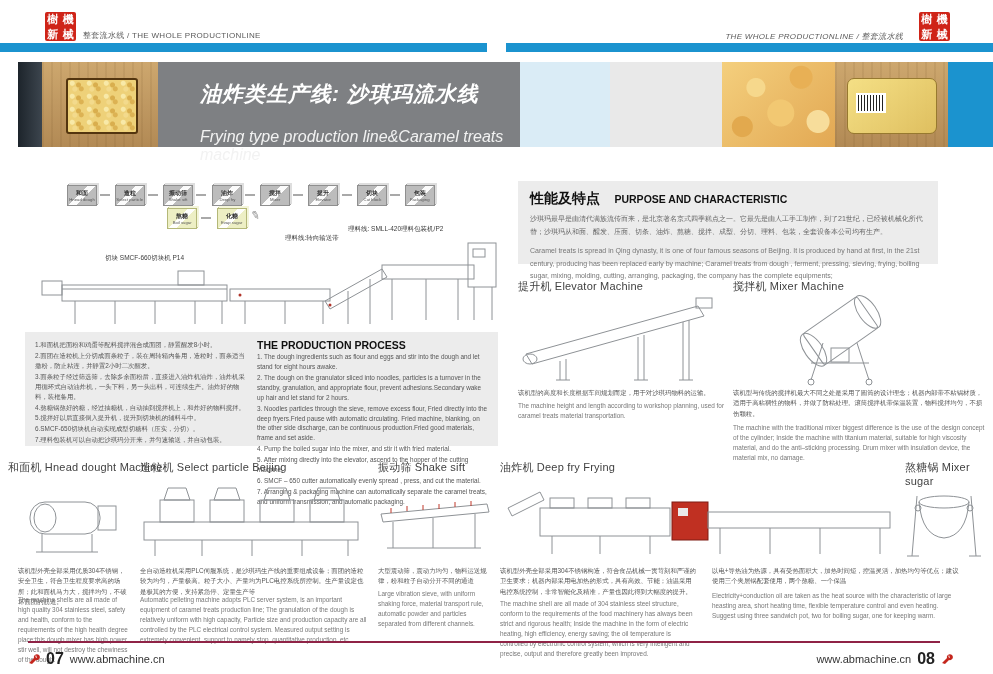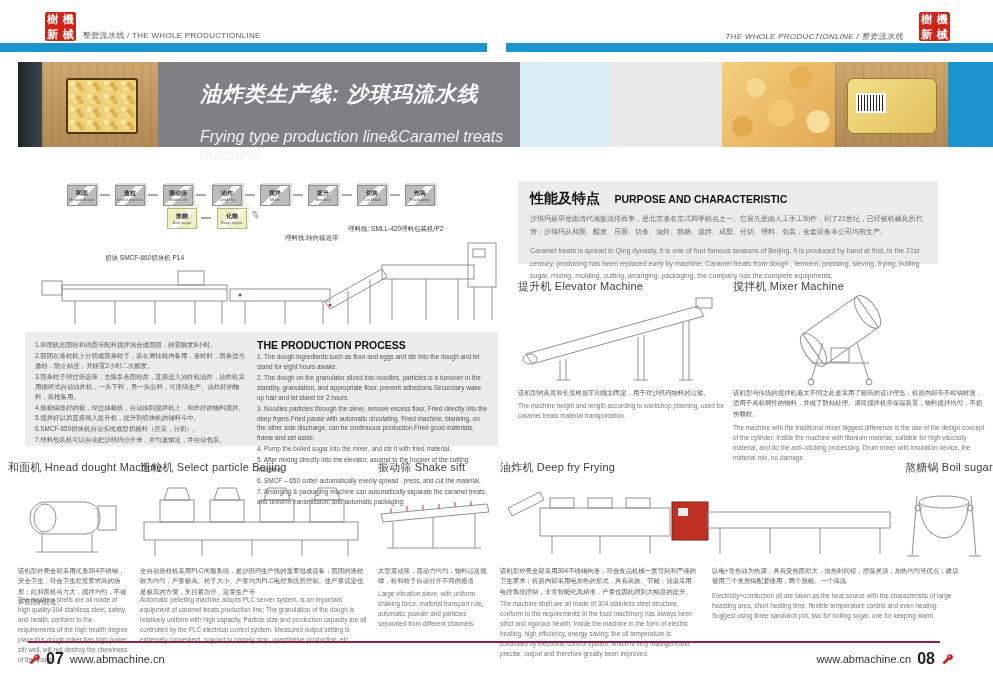--- a/index.html
+++ b/index.html
@@ -334,21 +334,21 @@
       <line x1="100" y1="66" x2="100" y2="84" class="st"></line>
     <line x1="150" y1="66" x2="150" y2="84" class="st"></line>
       <line x1="220" y1="58" x2="220" y2="84" class="st"></line>
     <line x1="270" y1="58" x2="270" y2="84" class="st"></line>
       <line x1="320" y1="58" x2="320" y2="84" class="st"></line>
       <line x1="380" y1="58" x2="380" y2="84" class="st"></line>
   </svg>
   <div class="abs m-desc-cn" style="left:500px;top:566px;width:196px;">该机型外壳全部采用304不锈钢构造，符合食品机械一贯苛刻和严谨的卫生要求；机器内部采用电加热的形式，具有高效、节能；油温采用电控系统控制，非常智能化及精准，产量也因此得到大幅度的提升。</div>
   <div class="abs m-desc-en" style="left:500px;top:596px;width:196px;">The machine shell are all made of 304 stainless steel structure, conform to the requirements of the food machinery has always been strict and rigorous health; Inside the machine in the form of electric heating, high efficiency, energy saving; the oil temperature is controlled by electronic control system, which is very intelligent and precise, output and therefore greatly been improved.</div>
 
-  <div class="abs m-title" style="left:905px;top:460px;">熬糖锅 Boil sugar</div>
+  <div class="abs m-title" style="left:905px;top:460px;">熬糖锅 Mixer sugar</div>
   <svg class="abs" style="left:903px;top:470px;" width="82" height="92" viewBox="0 0 82 92">
     <ellipse cx="41" cy="32" rx="25" ry="6" fill="#eceeef" class="st"></ellipse>
     <path d="M16,32 Q19,66 41,68 Q63,66 66,32" fill="#d8dbdd" class="st"></path>
     <line x1="14" y1="26" x2="9" y2="86" class="st"></line>
       <line x1="68" y1="26" x2="73" y2="86" class="st"></line>
     <circle cx="15" cy="38" r="3" fill="#c9cdd0" class="st"></circle>
       <circle cx="67" cy="38" r="3" fill="#c9cdd0" class="st"></circle>
     <line x1="4" y1="86" x2="16" y2="86" class="st"></line>
       <line x1="66" y1="86" x2="78" y2="86" class="st"></line>
   </svg>

